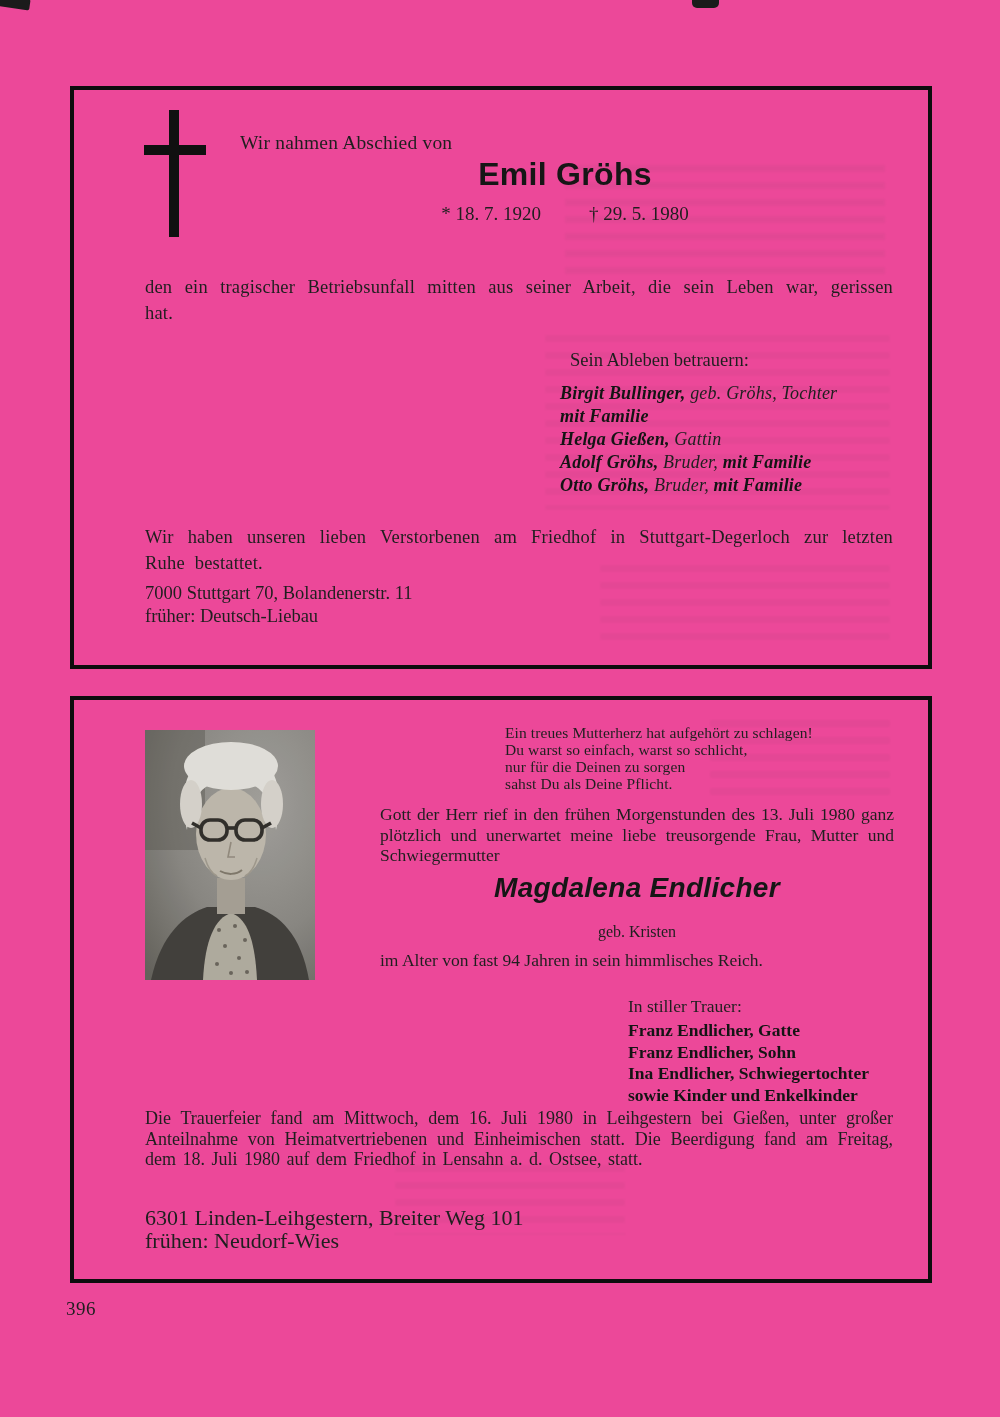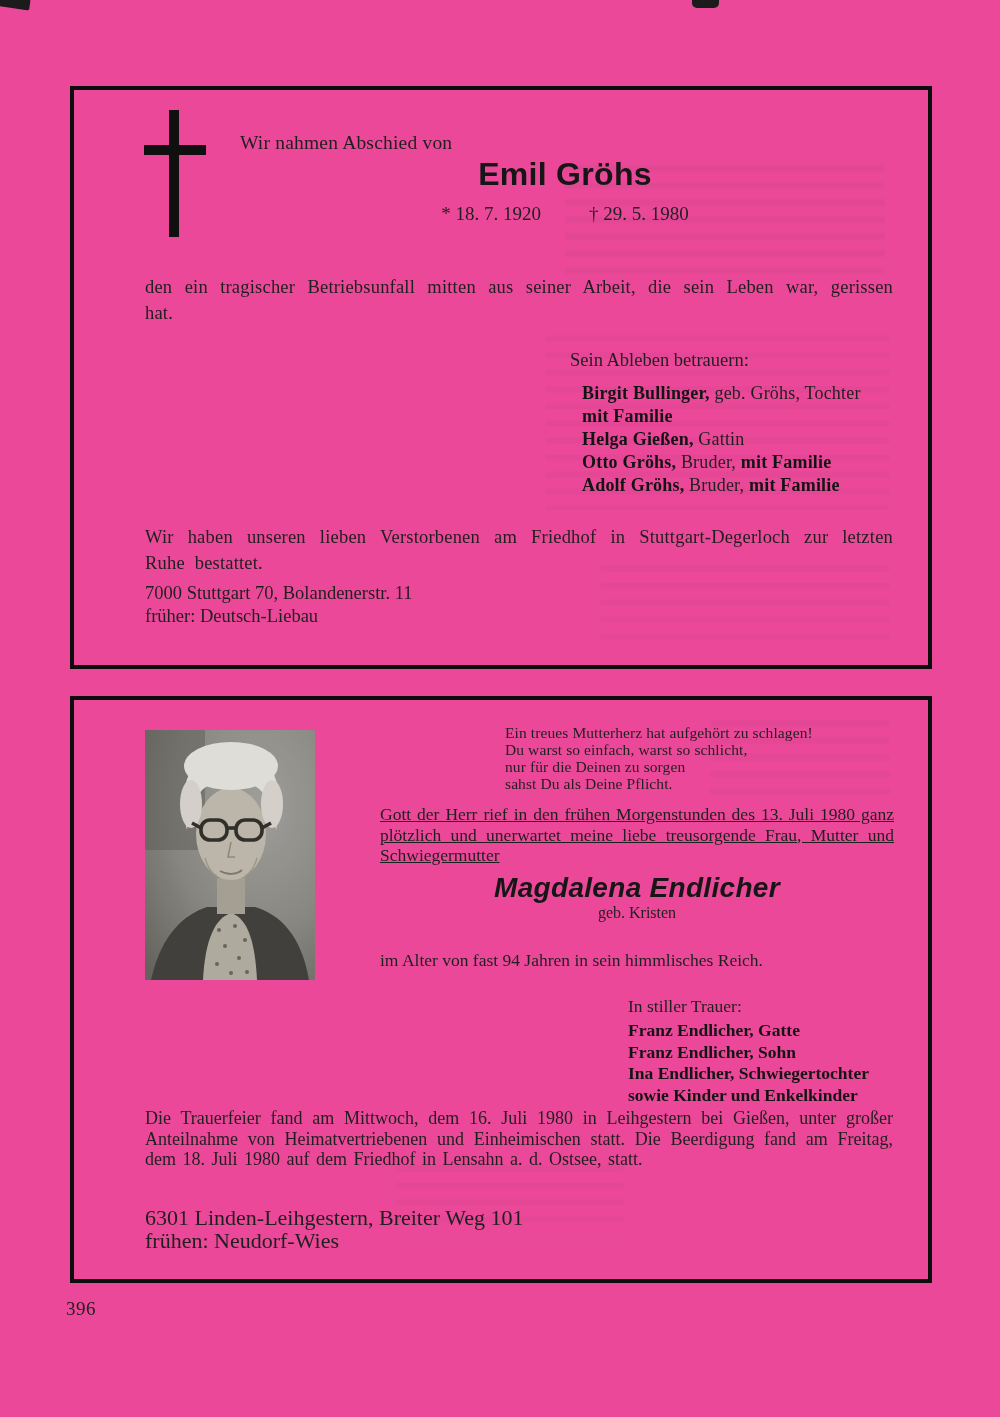--- a/index.html
+++ b/index.html
@@ -48,38 +48,38 @@
     font-weight:bold; font-size:32px; letter-spacing:0.3px;
     color:#161616;
   }
   .dates-1 { margin-top:10px; font-size:19px; }
   .dates-1 .death { margin-left:48px; }
 
   .para { font-size:18.5px; line-height:26px; text-align:justify; text-align-last:left; letter-spacing:0.2px; }
   .para-wide { word-spacing:5px; }
   .opening-1 { left:71px; top:184px; width:748px; }
   .mourn-intro-1 { left:496px; top:260px; font-size:18.5px; }
-  .mourners-1 { left:508px; top:292px; font-size:18px; line-height:23px; letter-spacing:0.2px; }
+  .mourners-1 { left:486px; top:292px; font-size:18px; line-height:23px; letter-spacing:0.2px;font-style:italic; }
   .mourners-1 b { color:#141414; }
   .burial-1 { left:71px; top:434px; width:748px; }
   .address-1 { left:71px; top:492px; font-size:18.5px; line-height:23px; }
 
   
   .photo { left:71px; top:30px; width:170px; height:250px; overflow:hidden; background:#8c8a85; box-shadow:0 0 0 1px #b9b6ae inset; }
   .photo svg { display:block; width:100%; height:100%; }
 
   .verse-2 { left:431px; top:24px; font-size:15.5px; line-height:17px; letter-spacing:0.1px; }
-  .announce-2 { left:306px; top:104px; width:514px; font-size:17.5px; line-height:20.5px; text-align:justify; text-align-last:left; word-spacing:1.5px;text-decoration:underline; }
+  .announce-2 { left:306px; top:104px; width:514px; font-size:17.5px; line-height:20.5px; text-align:justify; text-align-last:left; word-spacing:1.5px; }
 
   .name-block-2 { left:306px; top:172px; width:514px; text-align:center; }
   .deceased-name-2 {
     font-family:"Liberation Sans", sans-serif;
     font-weight:bold; font-size:28px; letter-spacing:0.3px; color:#161616;font-style:italic;
   }
-  .maiden-2 { margin-top:0; font-size:16px; }
+  .maiden-2 { margin-top:19px; font-size:16px; }
 
   .closing-2 { left:306px; top:250px; font-size:17.5px; }
   .mourn-intro-2 { left:554px; top:296px; font-size:17.5px; }
   .mourners-2 { left:554px; top:320px; font-size:17.5px; line-height:21.5px; font-weight:bold; font-family:"Liberation Serif", serif; color:#141414; }
   .funeral-2 { left:71px; top:408px; width:748px; font-size:18px; line-height:20.5px; text-align:justify; text-align-last:left; word-spacing:2px; }
   .address-2 { left:71px; top:506px; font-size:22px; line-height:23px; }
 
   .page-number { position:absolute; left:66px; top:1298px; font-size:19px; letter-spacing:0.5px; }
 </style>
 </head>
@@ -112,22 +112,22 @@
     </div>
 
     <div class="para para-wide opening-1">den ein tragischer Betriebsunfall mitten aus seiner Arbeit, die sein Leben war, gerissen hat.</div>
 
     <div class="mourn-intro-1">Sein Ableben betrauern:</div>
 
     <div class="mourners-1">
       <div><b>Birgit Bullinger,</b><span> geb. Gröhs, Tochter</span><b></b></div>
       <div><b>mit Familie</b><span></span><b></b></div>
       <div><b>Helga Gießen,</b><span> Gattin</span><b></b></div>
+      <div><b>Adolf Gröhs,</b><span> Bruder, </span><b>mit Familie</b></div>
       <div><b>Otto Gröhs,</b><span> Bruder, </span><b>mit Familie</b></div>
-      <div><b>Adolf Gröhs,</b><span> Bruder, </span><b>mit Familie</b></div>
     </div>
 
     <div class="para para-wide burial-1">Wir haben unseren lieben Verstorbenen am Friedhof in Stuttgart-Degerloch zur letzten Ruhe bestattet.</div>
 
     <div class="address-1">
       <div>7000 Stuttgart 70, Bolandenerstr. 11</div>
       <div>früher: Deutsch-Liebau</div>
     </div>
   </div>
 

